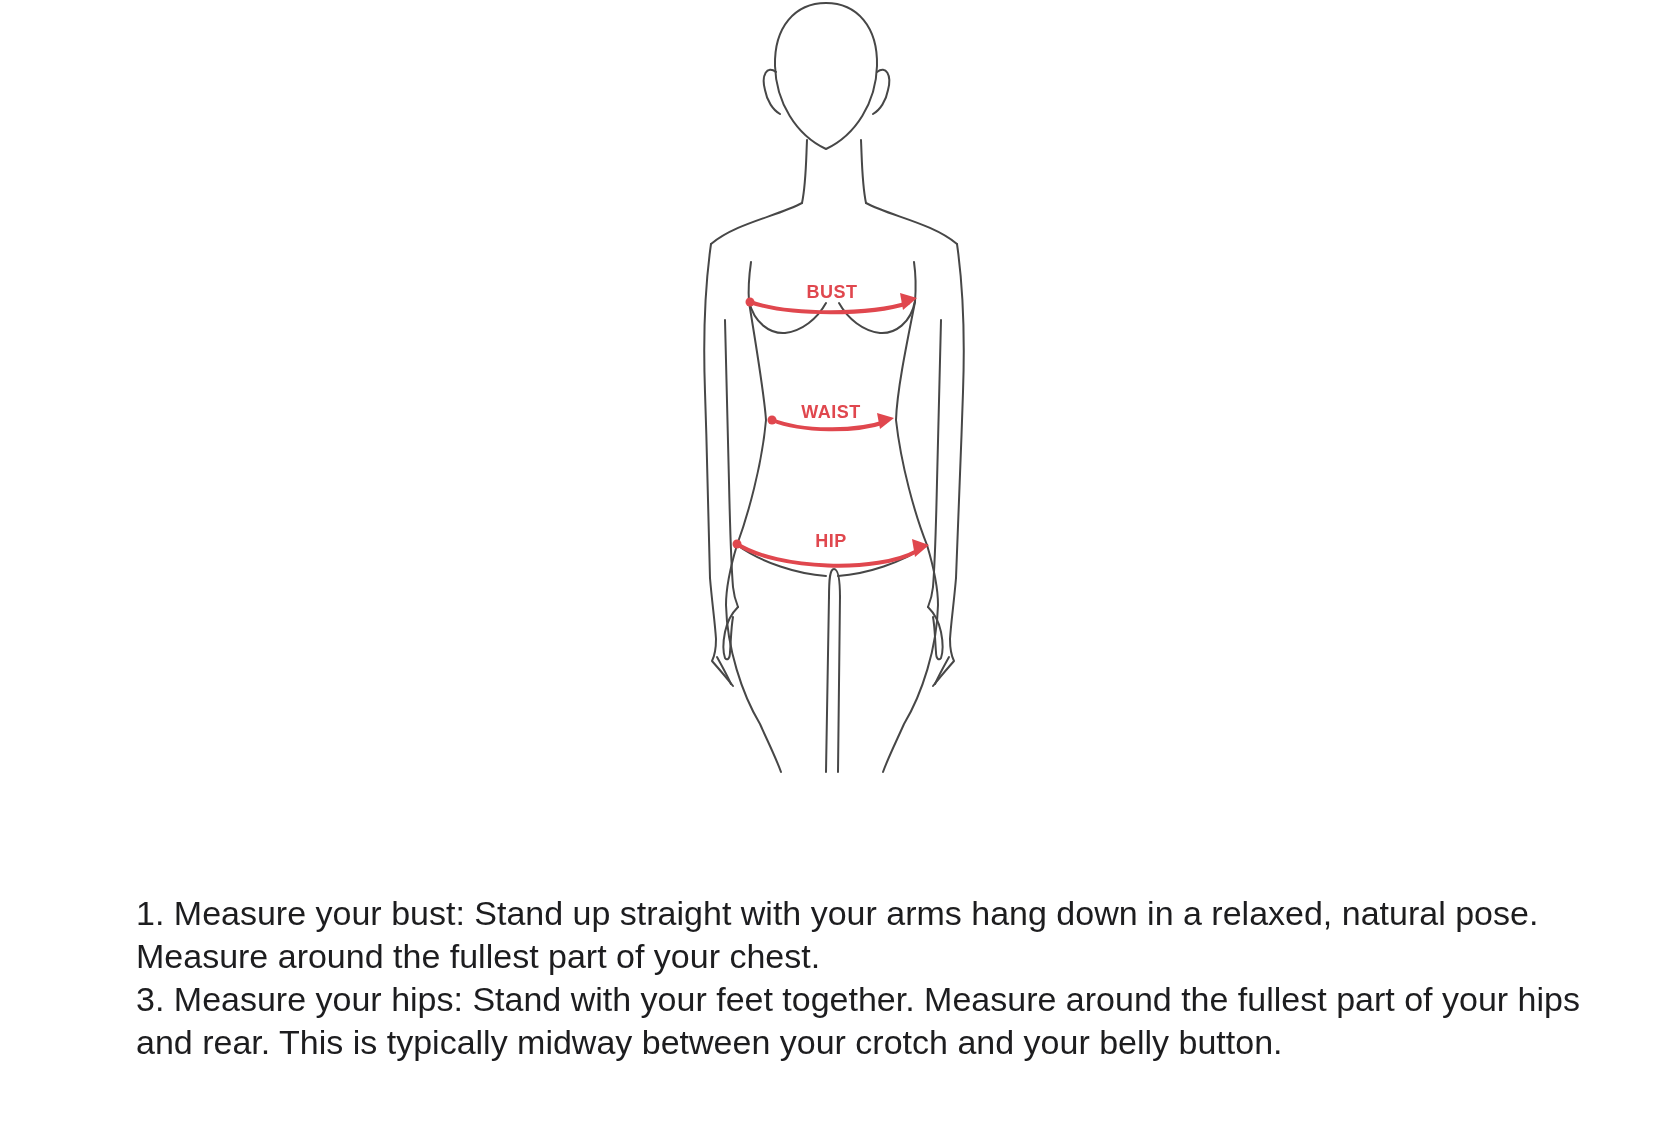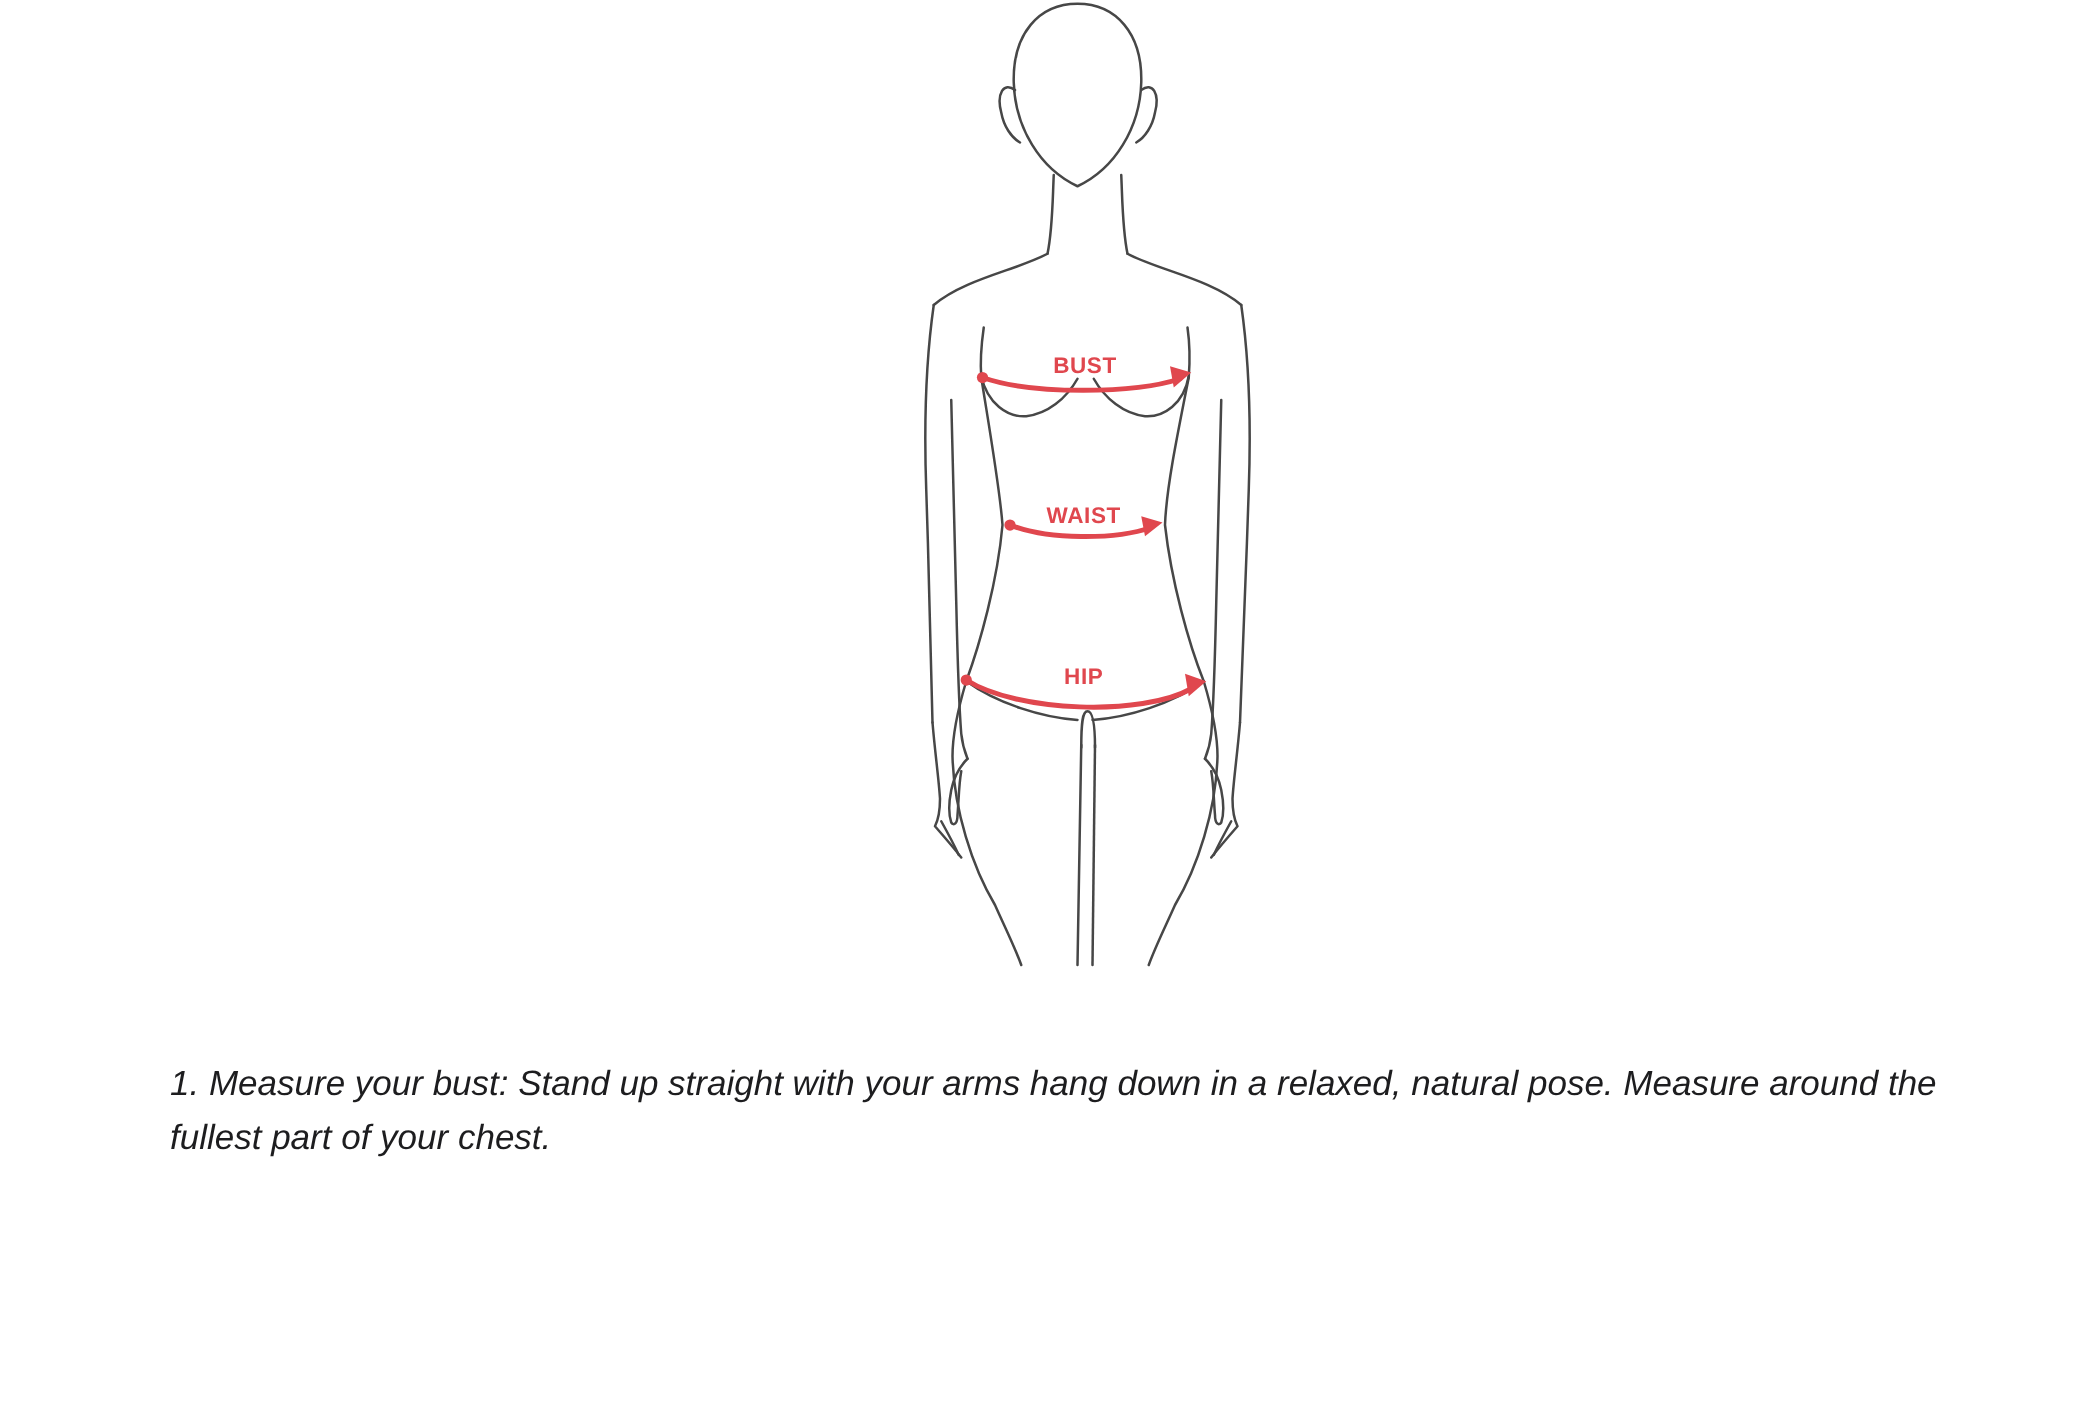--- a/index.html
+++ b/index.html
@@ -12,40 +12,40 @@
   html,body{margin:0;padding:0;}
   body{
     width:1668px;height:1122px;
     background:var(--bg);
     overflow:hidden;
     position:relative;
     font-family:"Liberation Sans",sans-serif;
   }
   .canvas{position:absolute;inset:0;background:var(--bg);}
   .figure-wrap{
-    position:absolute;left:646px;top:0;width:440px;height:780px;
+    position:absolute;left:610px;top:0;width:440px;height:780px;
   }
   .figure-svg{display:block;width:440px;height:780px;}
   .body-line{
     fill:none;stroke:var(--outline);stroke-width:2;
     stroke-linecap:round;stroke-linejoin:round;
   }
   .accent-line{
     fill:none;stroke:var(--accent);stroke-width:4;stroke-linecap:round;
   }
   .accent-fill{fill:var(--accent);stroke:none;}
   .diagram-label{
     fill:var(--accent);
     font-family:"Liberation Sans",sans-serif;
     font-weight:700;font-size:18px;letter-spacing:.5px;
     text-anchor:middle;
   }
   .instructions{
-    position:absolute;left:136px;top:845px;width:1470px;
-    font-size:28px;line-height:43px;color:var(--text);font-style:italic;
+    position:absolute;left:136px;top:892px;width:1470px;
+    font-size:34px;line-height:43px;color:var(--text);
   }
   .inst{margin:0;padding:0;}
   .num{display:inline;}
 </style>
 </head>
 <body>
 
 <div class="canvas">
 
   <div class="figure-wrap">
@@ -114,15 +114,16 @@
         <path class="accent-line" d="M 127 544 C 168 570 268 573 307 551"></path>
         <path class="accent-fill" d="M 319 545 L 302 539 L 305 557 Z"></path>
         <text class="diagram-label" x="221" y="547">HIP</text>
       </g>
 
     </svg>
   </div>
 
   <div class="instructions">
     <p class="inst"><span class="num">1.</span> <span class="inst-text">Measure your bust: Stand up straight with your arms hang down in a relaxed, natural pose. Measure around the fullest part of your chest.</span></p>
+    <p class="inst"><span class="num">3.</span> <span class="inst-text">Measure your hips: Stand with your feet together. Measure around the fullest part of your hips and rear. This is typically midway between your crotch and your belly button.</span></p>
   </div>
 
 </div>
 
 </body></html>

